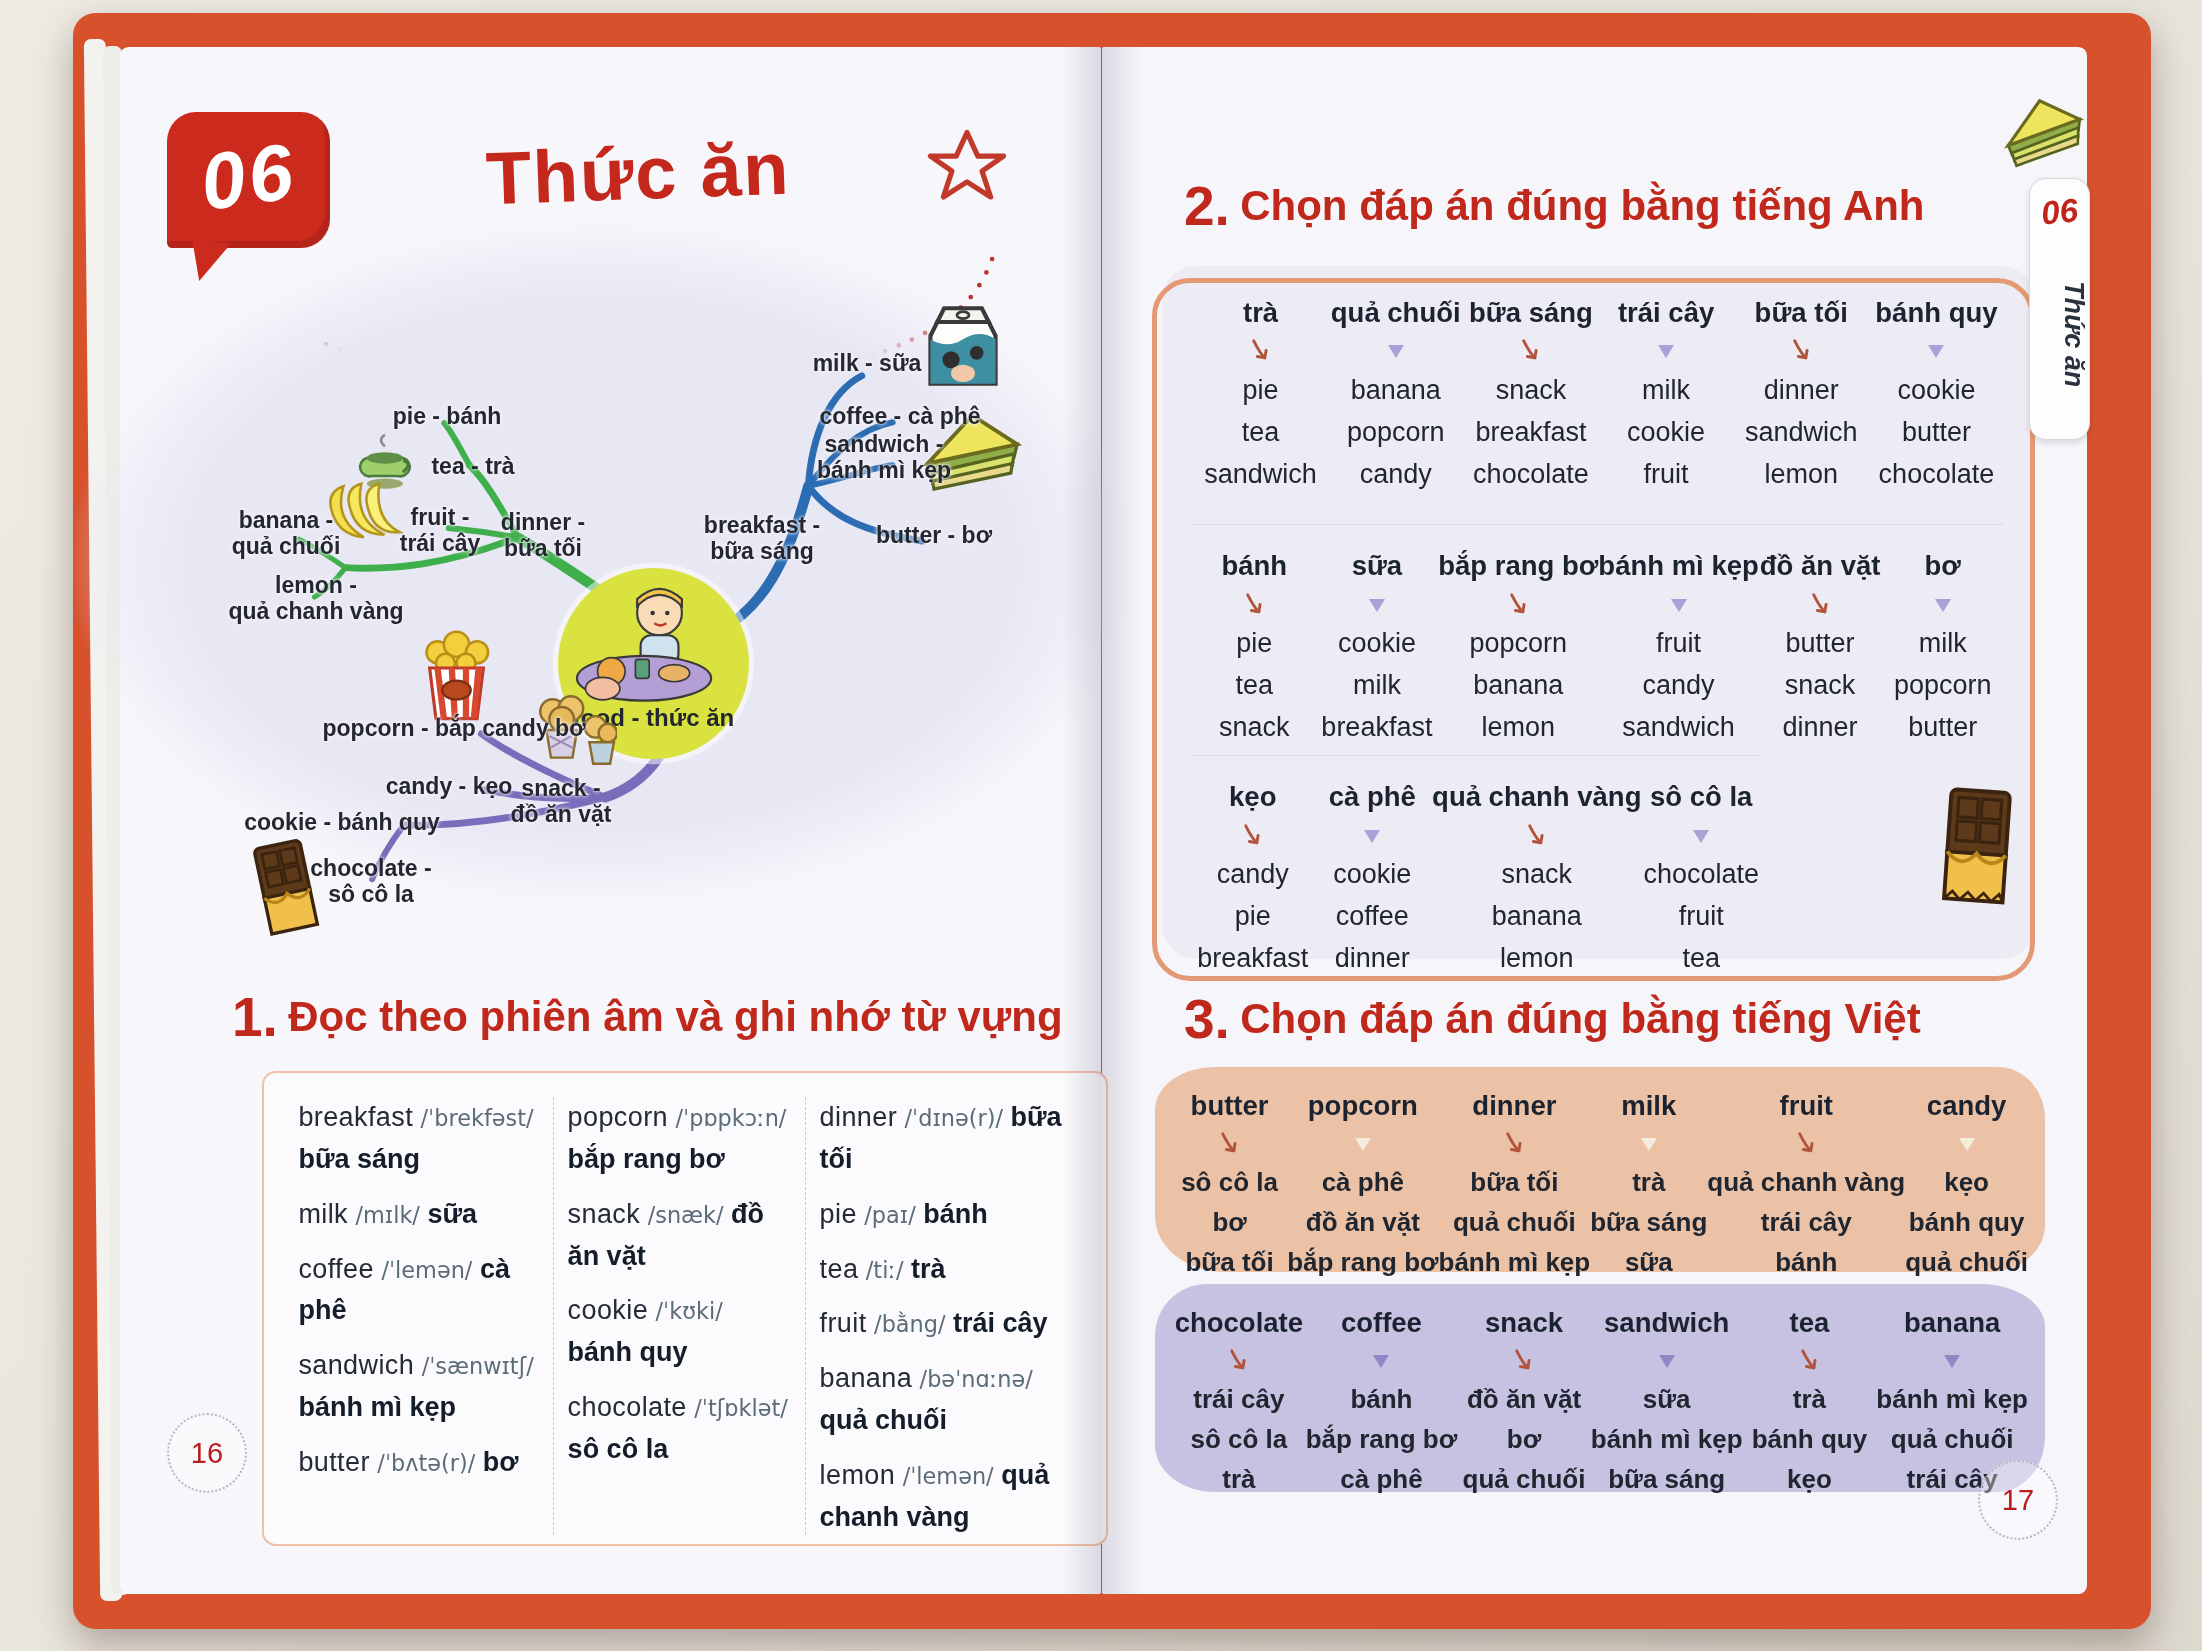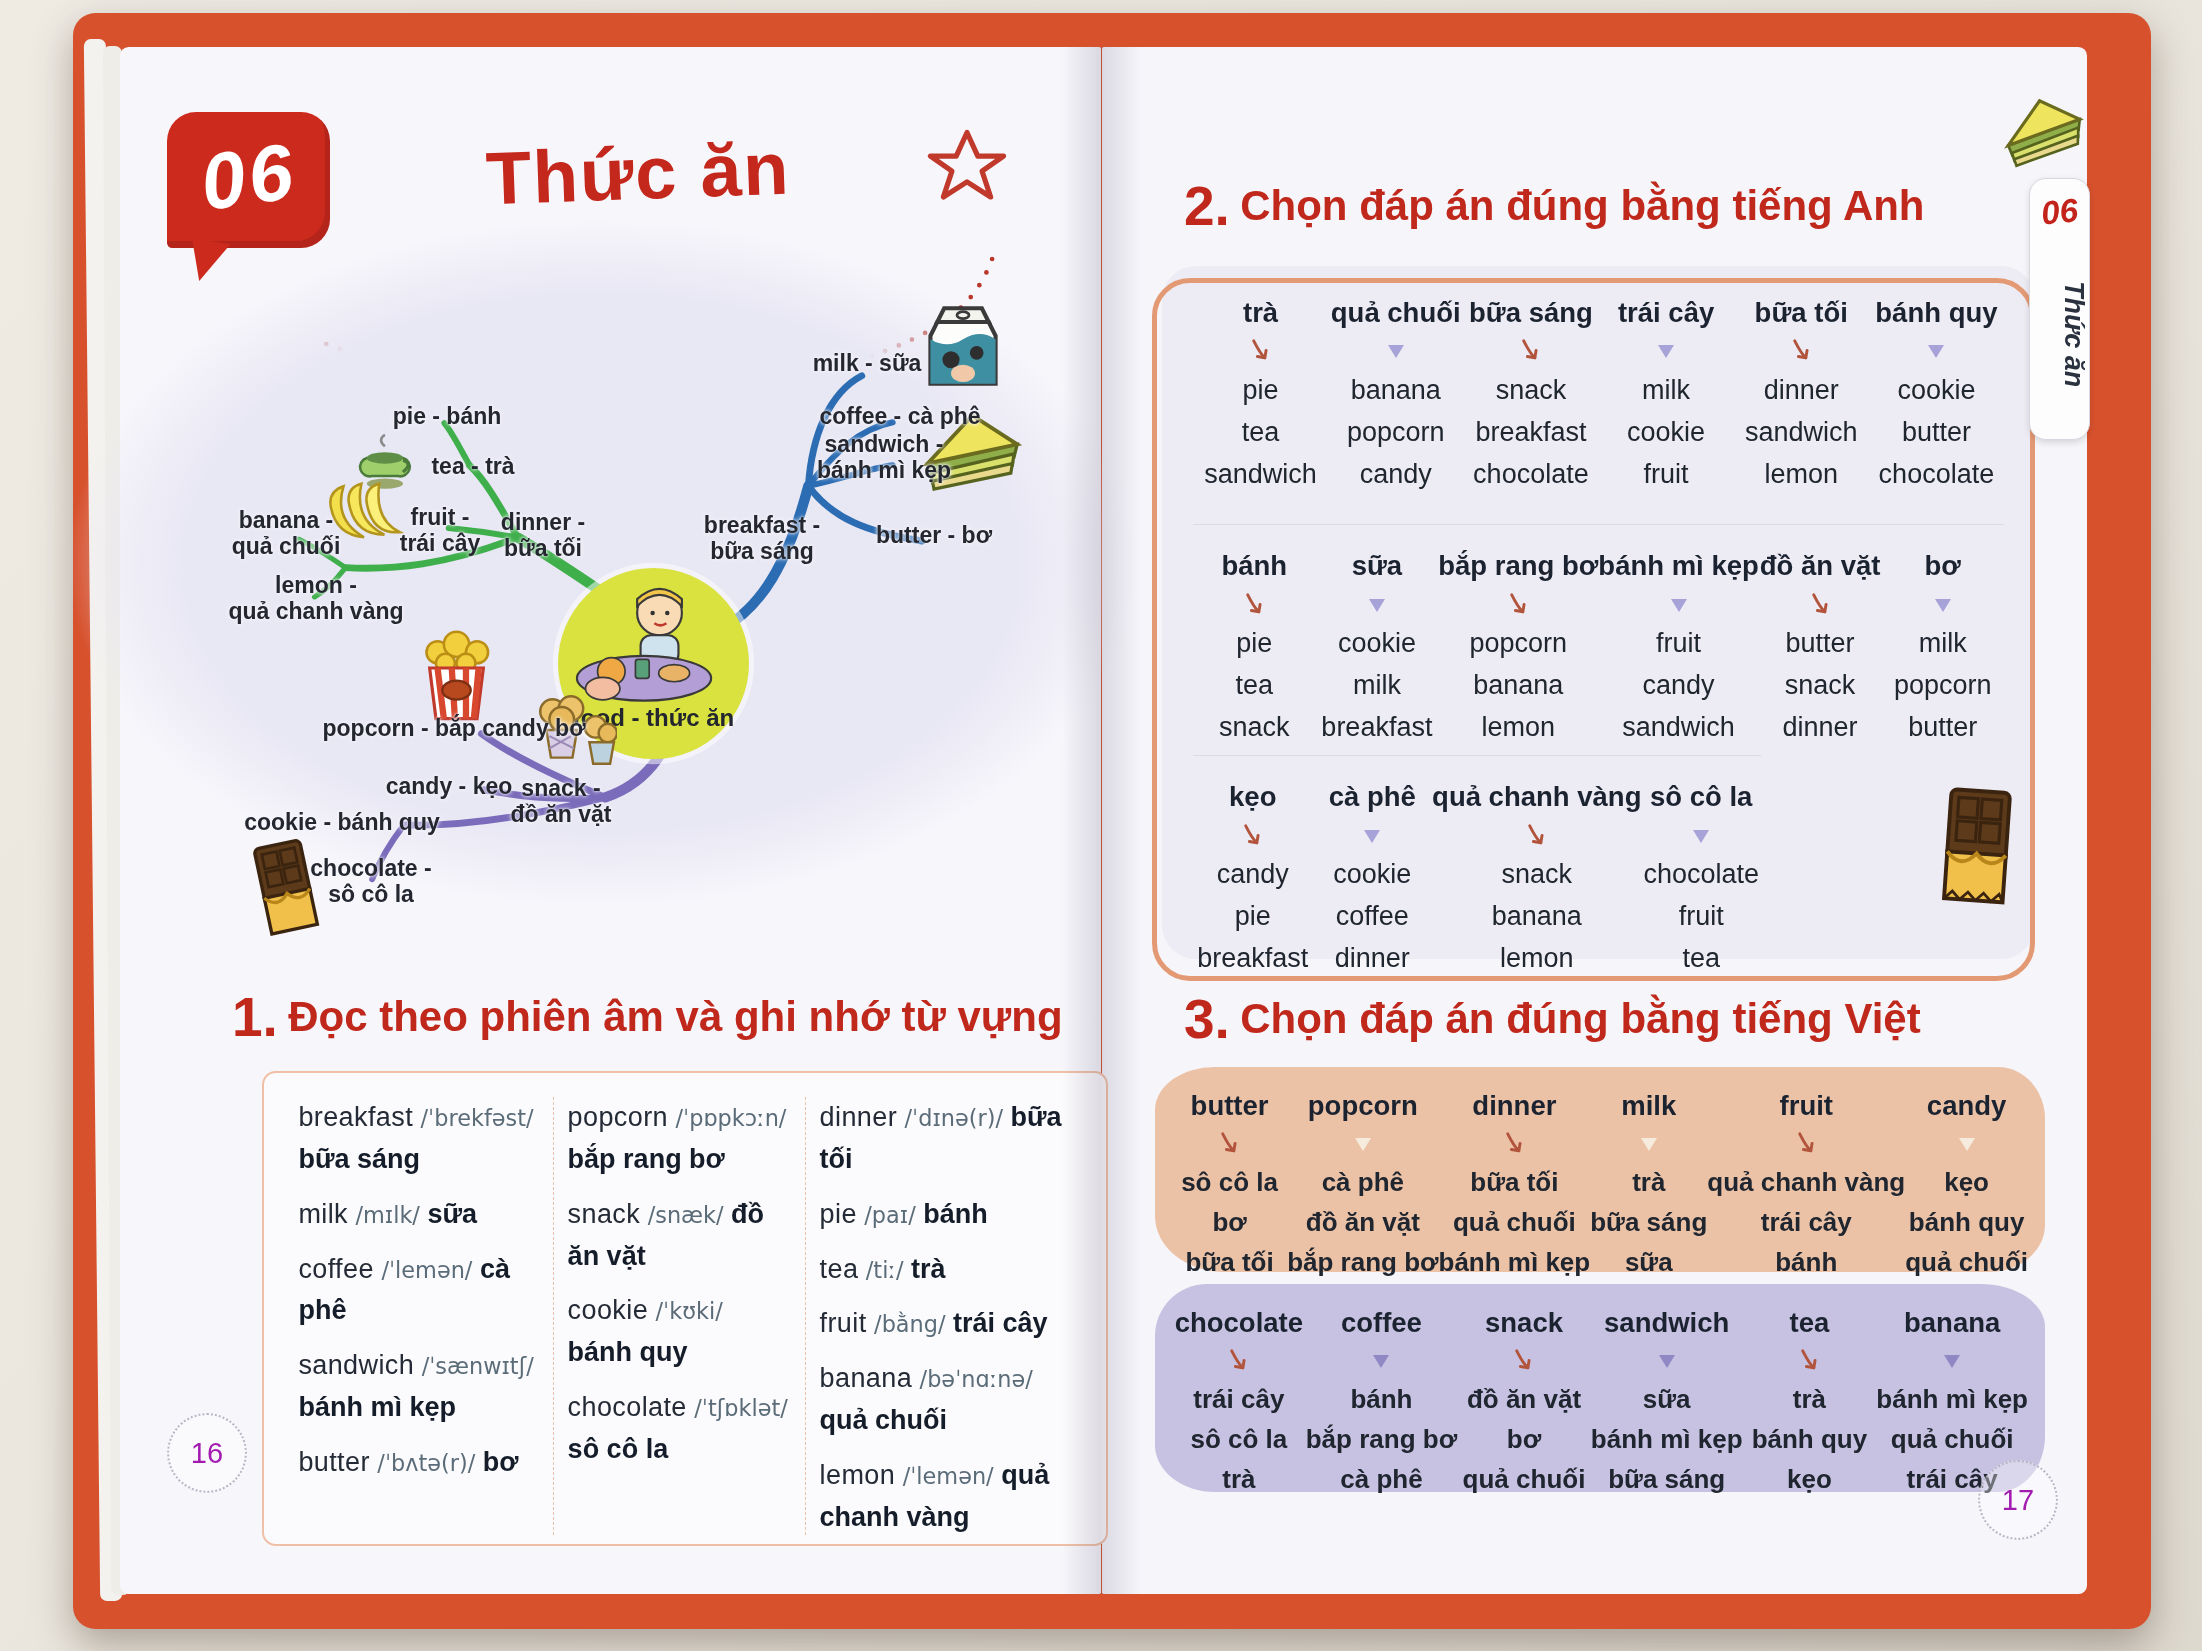--- a/index.html
+++ b/index.html
@@ -52,21 +52,21 @@
     border-radius:13.8px;background:#fbfafc;display:flex;padding:24px 8.6px 8.6px 20.6px;box-sizing:border-box;z-index:3;}
   .vcol{padding:0 13.8px;box-sizing:border-box;}
   .vcol.c0{width:33%;} .vcol.c1{width:31%;border-left:1.7px dashed #e9c2ac;} .vcol.c2{width:36%;border-left:1.7px dashed #e9c2ac;}
   .vocab-entry{margin-bottom:13px;font-size:27px;line-height:1.55;color:#242b36;}
   .vocab-entry .w{letter-spacing:0.4px;}
   .vocab-entry .ipa{font-family:"DejaVu Sans",sans-serif;font-size:22.4px;color:#5b6c79;}
   .vocab-entry .vi{font-weight:700;color:#141d29;}
 
   
   .pagenum{position:absolute;width:76px;height:76px;border:2.6px dotted #b9b6c6;border-radius:50%;
-    display:flex;align-items:center;justify-content:center;font-size:29px;color:#a21caf;z-index:4;background:rgba(255,255,255,.35);}
+    display:flex;align-items:center;justify-content:center;font-size:29px;color:#b91c1c;z-index:4;background:rgba(255,255,255,.35);}
 
   
   .q2box{position:absolute;left:60px;top:219px;width:873px;height:693px;background:#edebf4;
     border-radius:34px;z-index:2;}
   .q2box:before{content:"";position:absolute;left:-10.3px;top:12px;width:100%;height:100%;
     border-radius:38px;border:5.2px solid #e39a74;z-index:-1;}
   .q2group{position:absolute;left:31px;right:31px;display:grid;}
   .q2group.g0{top:27.5px;grid-template-columns:repeat(6,1fr);}
   .q2group.g1{top:258px;grid-template-columns:repeat(6,1fr);border-top:1.7px solid #dcd8e8;padding-top:22.4px;}
   .q2group.g2{top:489px;grid-template-columns:repeat(4,1fr);width:568px;border-top:1.7px solid #dcd8e8;padding-top:22.4px;}

